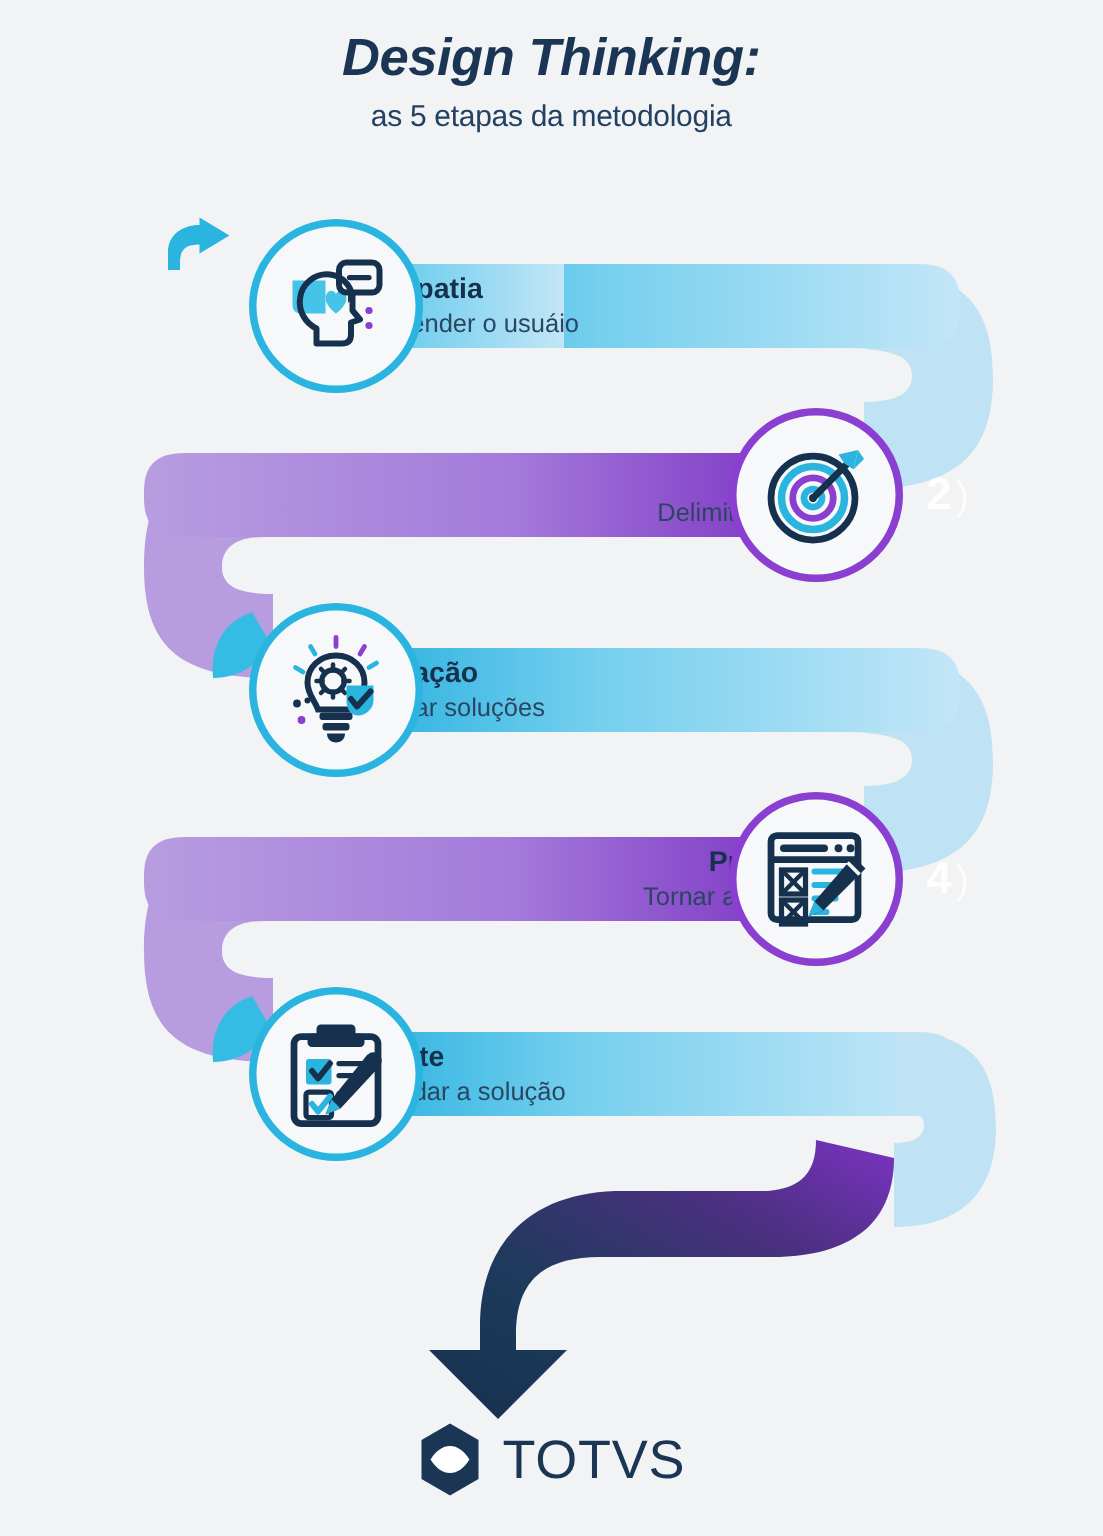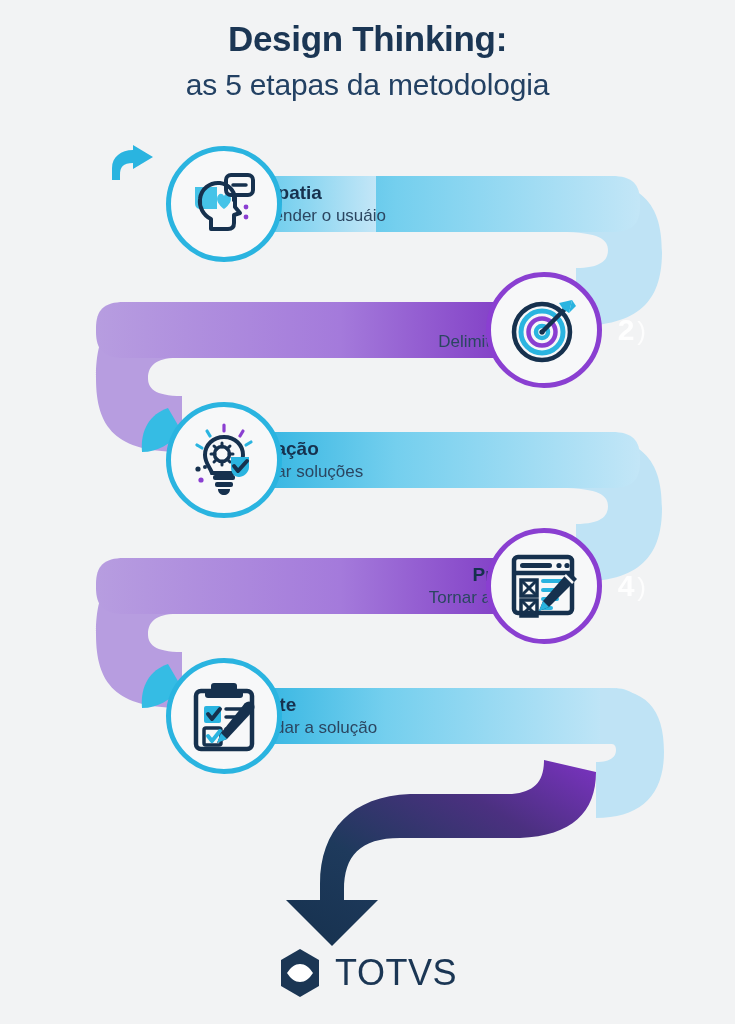--- a/index.html
+++ b/index.html
@@ -28,23 +28,24 @@
     width: 735px;
     text-align: center;
     z-index: 40;
   }
   .title-main {
     font-size: 35px;
     font-weight: bold;
     color: #1b3654;
     letter-spacing: -0.3px;
     line-height: 1.18;
+    font-style: italic;
   }
   .title-sub {
-    font-size: 30px;
+    font-size: 20px;
     font-weight: normal;
     color: #234163;
     letter-spacing: -0.2px;
     line-height: 1.3;
     margin-top: 6px;
   }
 
   
   .snake-layer {
     position: absolute;

